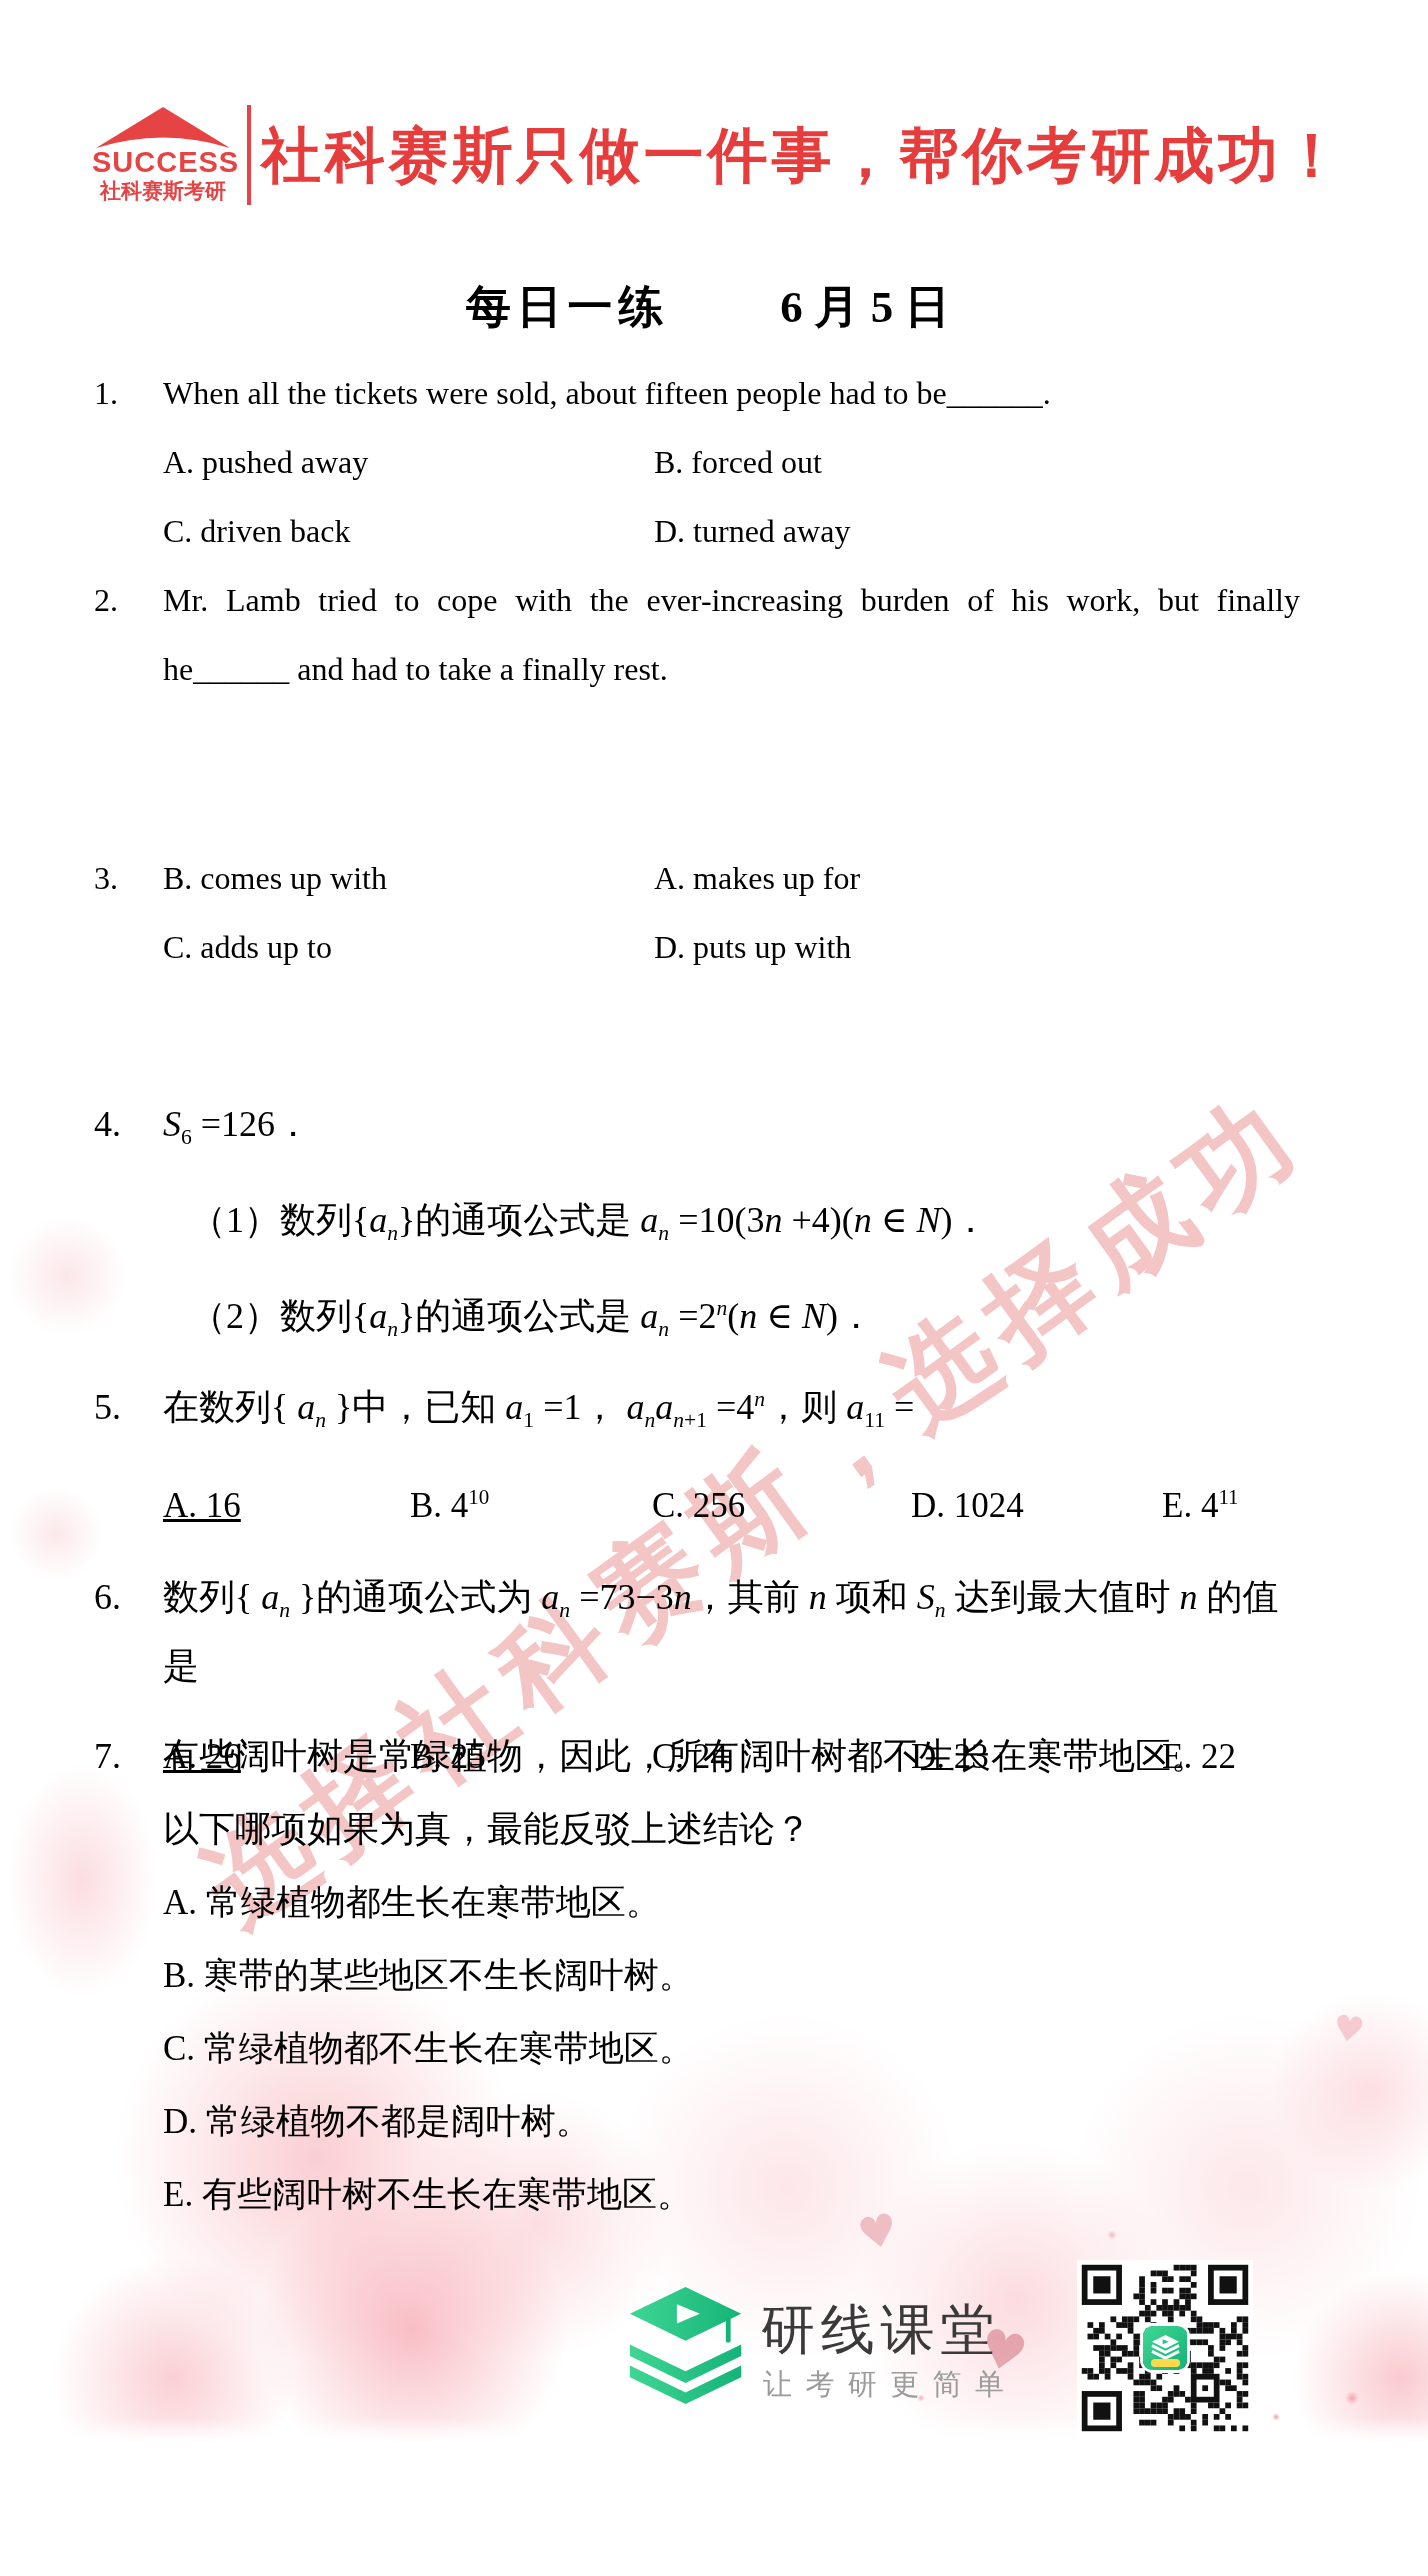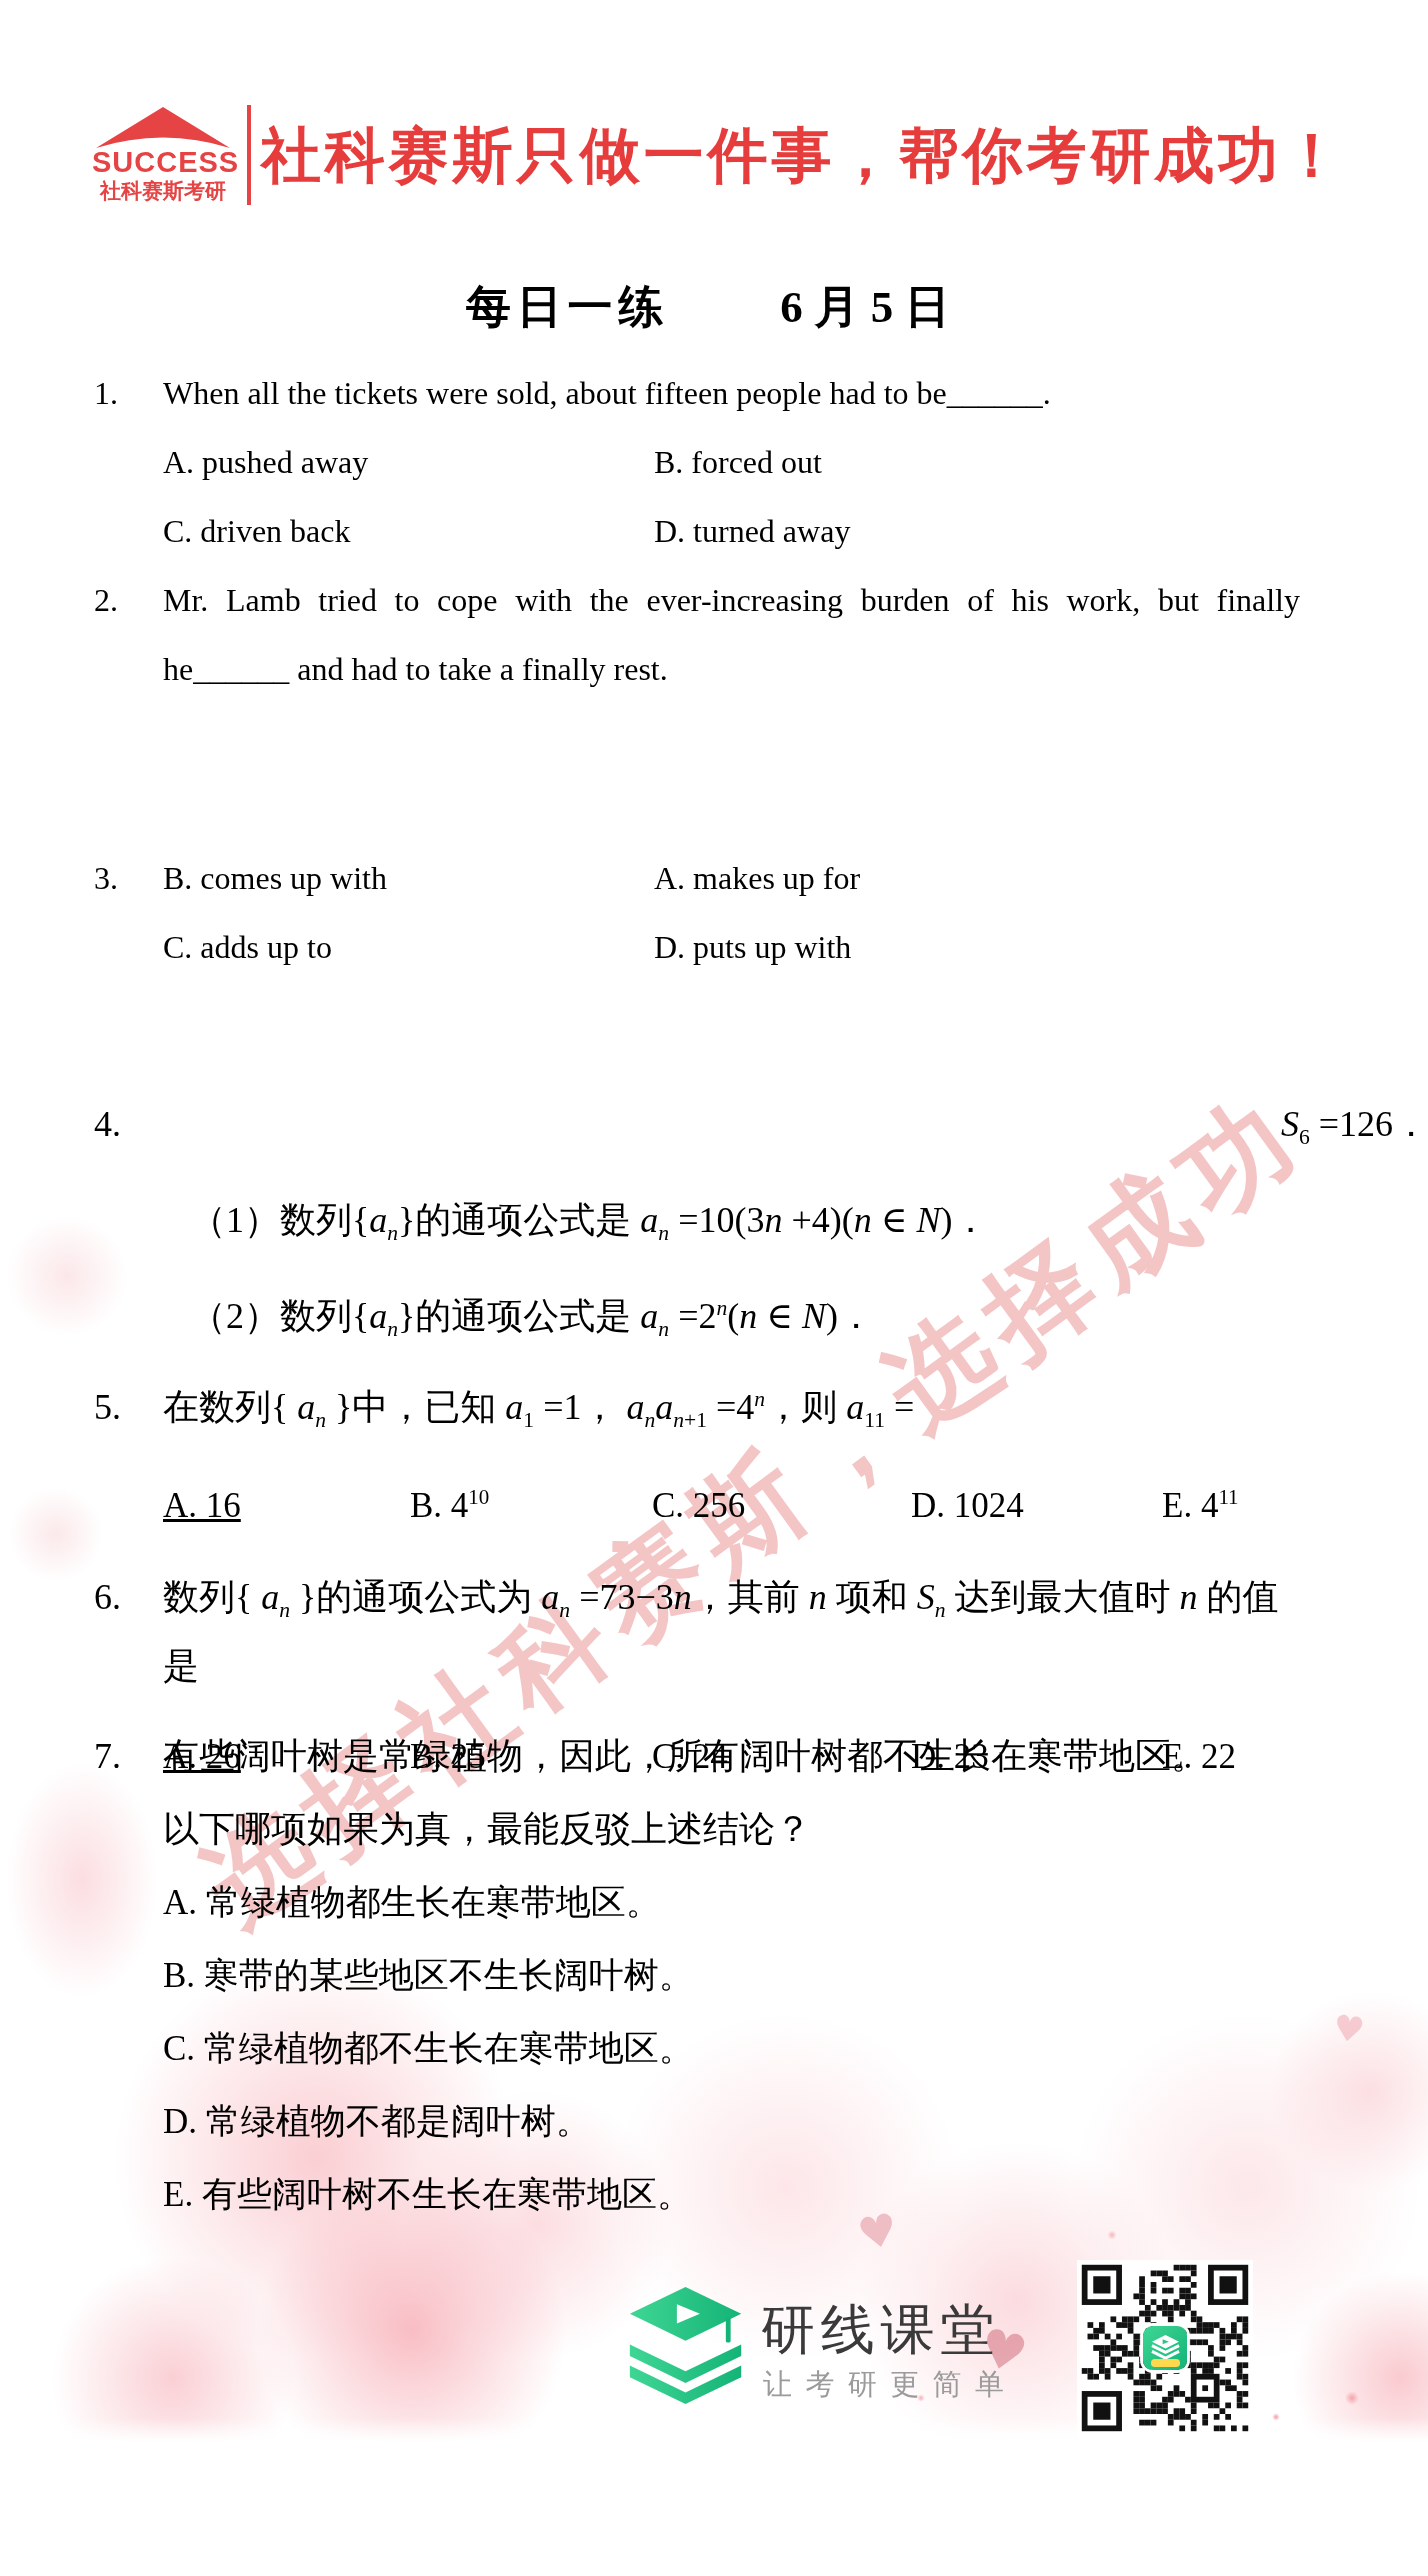--- a/index.html
+++ b/index.html
@@ -31,21 +31,21 @@
   .en{font-size:32px;line-height:69px;}
   .cjk{font-size:36px;line-height:69px;}
   .stem{margin-left:163px;margin-right:115px;}
   .stem-just{margin-left:163px;width:1137px;text-align:justify;text-align-last:justify;}
   .opts2{margin-left:163px;display:grid;grid-template-columns:491px auto;}
   .optrow5{position:relative;margin-left:163px;height:69px;line-height:69px;font-size:35px;}
   .optrow5 span{position:absolute;top:0;}
   .o1{left:0;text-decoration:underline;} .o2{left:247px;} .o3{left:489px;} .o4{left:748px;} .o5{left:999px;}
   .q4line{line-height:96px;font-size:36px;}
   .q4line .ind{margin-left:190px;}
-  .q4line .ind0{margin-left:163px;text-align:right;}
+  .q4line .ind0{margin-left:163px;}
   .q7line{line-height:73px;}
   .q7opt{margin-left:163px;font-size:35px;line-height:73px;}
   sub{font-size:60%;line-height:0;}
   sup{font-size:60%;line-height:0;}
   i{font-style:italic;}
 
   
   .watermark{position:absolute;left:753px;top:1510px;transform:translate(-50%,-50%) rotate(-36deg);
       white-space:nowrap;font-size:107px;letter-spacing:13.4px;font-weight:600;
       color:rgba(228,116,116,0.42);z-index:0;pointer-events:none;}

